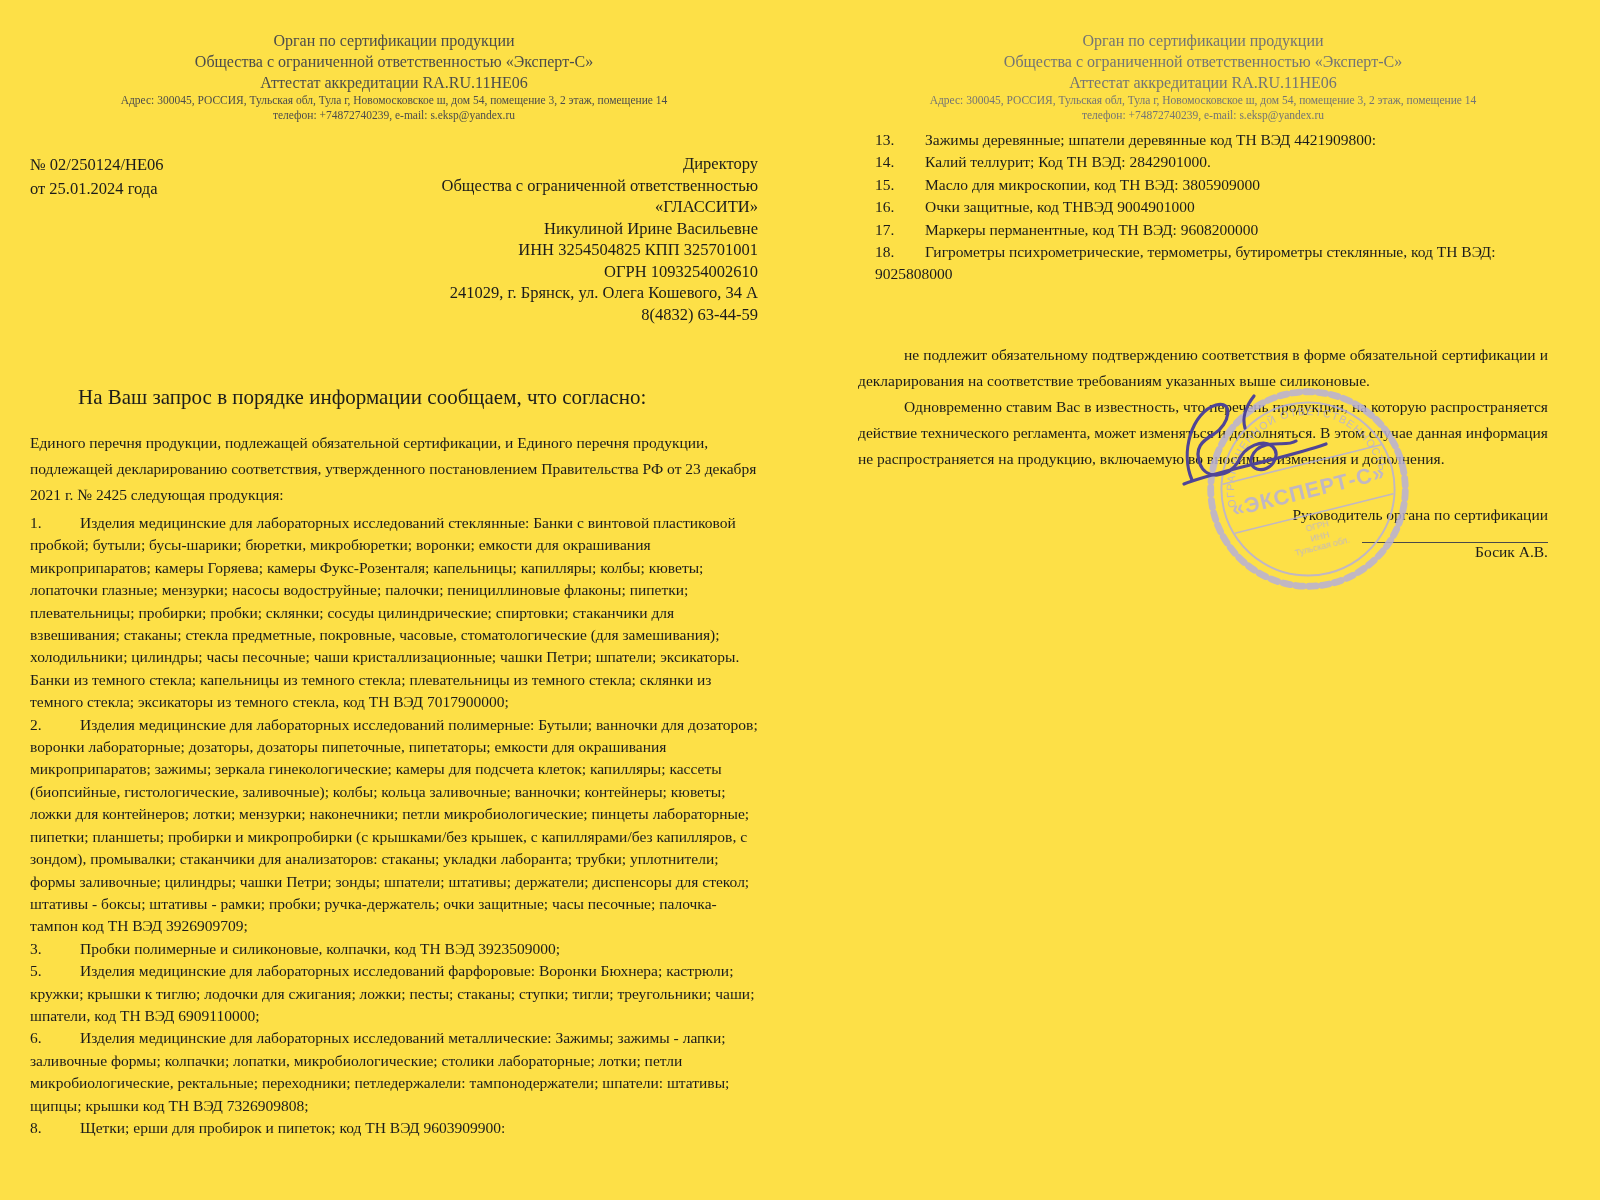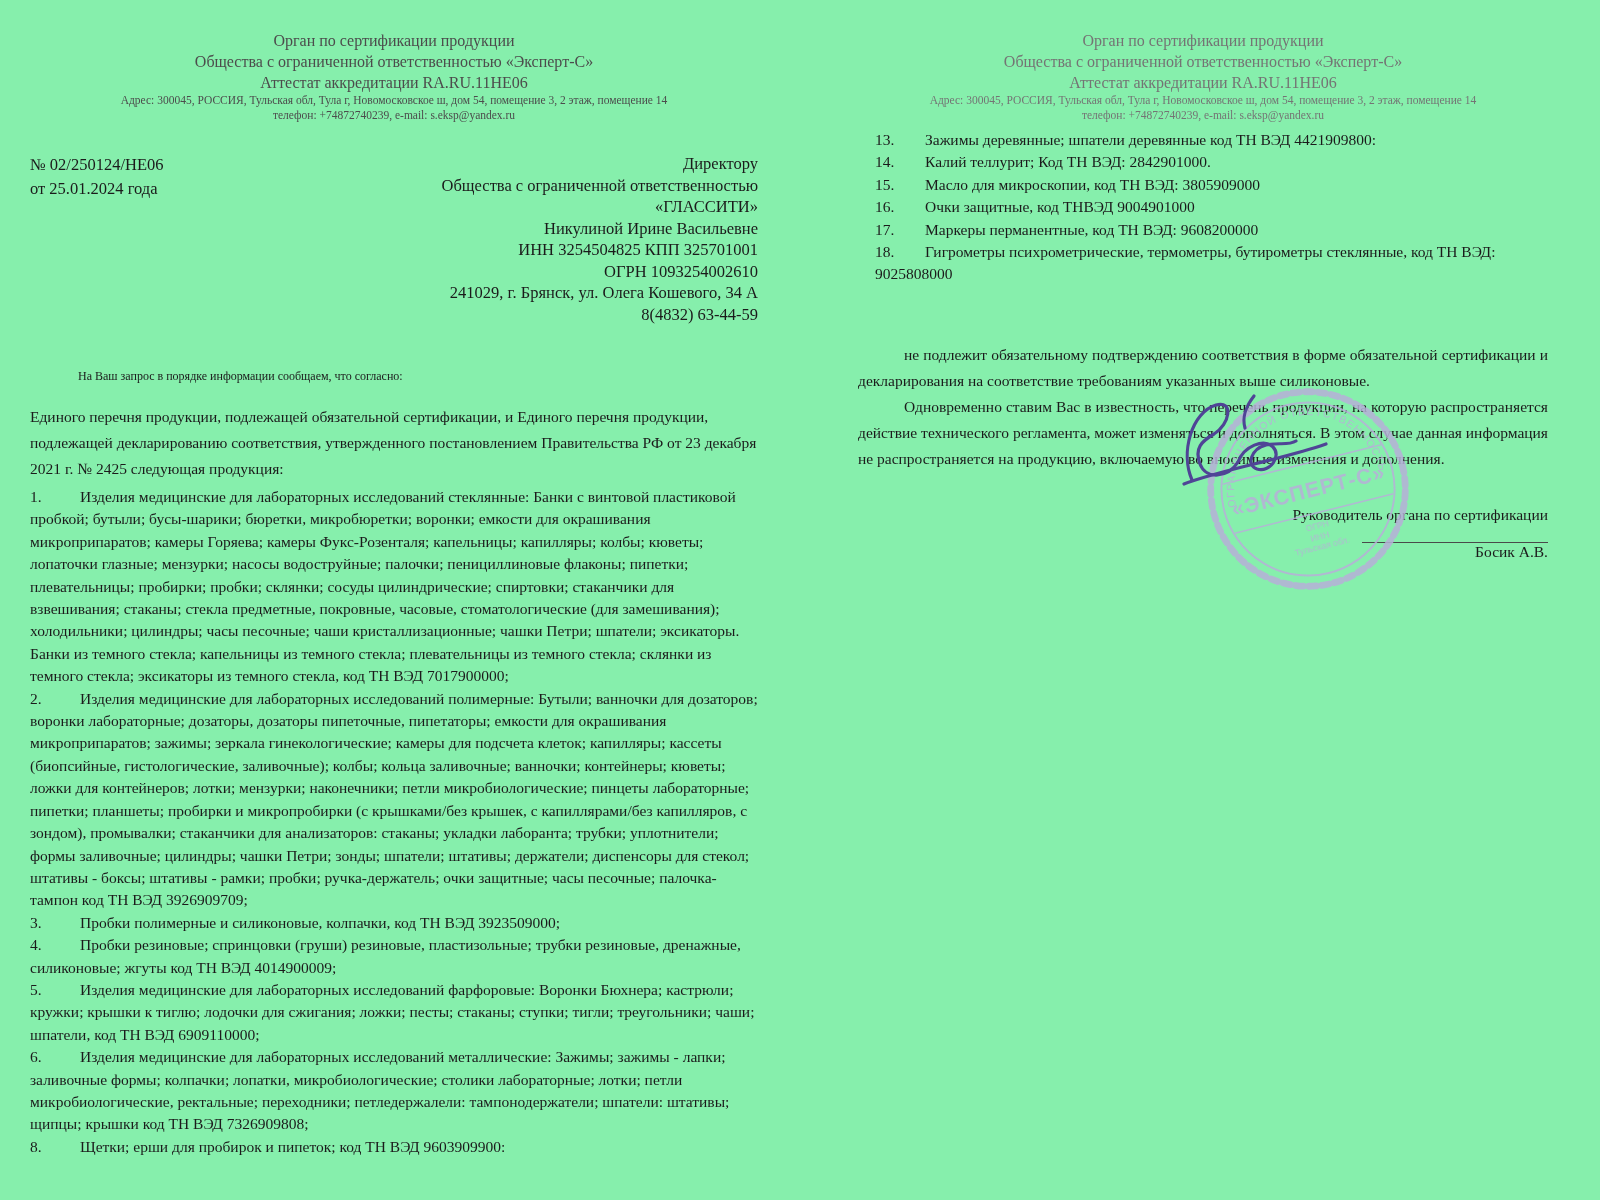--- a/index.html
+++ b/index.html
@@ -1,34 +1,34 @@
 <!DOCTYPE html>
 <html><head>
 <meta charset="utf-8">
 <style>
   html,body{margin:0;padding:0;background:#ffffff;}
   .canvas{
-    position:relative;width:1600px;height:1200px;background:#86efac;overflow:hidden;
+    position:relative;width:1600px;height:1200px;background:#fde047;overflow:hidden;
     font-family:"Liberation Serif", serif;color:#1b1b1b;
   }
   .page{position:absolute;top:30px;}
   .page-left{left:30px;width:728px;}
   .page-right{left:858px;width:690px;}
 
   .doc-header{text-align:center;}
   .h-line{font-size:16px;line-height:21px;}
   .h-small{font-size:11.5px;line-height:15px;}
   .page-left  .doc-header{color:#4c4c4c;}
   .page-right .doc-header{color:#747474;}
 
   .ref-row{display:flex;justify-content:space-between;margin-top:30px;gap:28px;}
   .ref-left{font-size:16.5px;line-height:24px;white-space:nowrap;}
   .addressee{text-align:right;font-size:16.5px;line-height:21.5px;}
 
-  .intro{margin-top:44px;font-size:12px;text-indent:48px;}
+  .intro{margin-top:60px;font-size:21px;text-indent:48px;}
   .basis{margin-top:20px;font-size:15.5px;line-height:26px;}
 
   .plist{margin-top:4px;}
   .page-right .plist{margin-top:6px;padding-left:17px;}
   .li{font-size:15.5px;line-height:22.4px;}
   .li .num{display:inline-block;width:50px;}
 
   .jpara{font-size:15.5px;line-height:26px;text-align:justify;text-indent:46px;margin:0;}
   .jpara.first{margin-top:56px;}
 
@@ -71,21 +71,20 @@
       </div>
     </div>
 
     <div class="intro">На Ваш запрос в порядке информации сообщаем, что согласно:</div>
     <div class="basis">Единого перечня продукции, подлежащей обязательной сертификации, и Единого перечня продукции, подлежащей декларированию соответствия, утвержденного постановлением Правительства РФ от 23 декабря 2021 г. № 2425 следующая продукция:</div>
 
     <div class="plist">
       <div class="li"><span class="num">1.</span><span>Изделия медицинские для лабораторных исследований стеклянные: Банки с винтовой пластиковой пробкой; бутыли; бусы-шарики; бюретки, микробюретки; воронки; емкости для окрашивания микроприпаратов; камеры Горяева; камеры Фукс-Розенталя; капельницы; капилляры; колбы; кюветы; лопаточки глазные; мензурки; насосы водоструйные; палочки; пенициллиновые флаконы; пипетки; плевательницы; пробирки; пробки; склянки; сосуды цилиндрические; спиртовки; стаканчики для взвешивания; стаканы; стекла предметные, покровные, часовые, стоматологические (для замешивания); холодильники; цилиндры; часы песочные; чаши кристаллизационные; чашки Петри; шпатели; эксикаторы. Банки из темного стекла; капельницы из темного стекла; плевательницы из темного стекла; склянки из темного стекла; эксикаторы из темного стекла, код ТН ВЭД 7017900000;</span></div>
       <div class="li"><span class="num">2.</span><span>Изделия медицинские для лабораторных исследований полимерные: Бутыли; ванночки для дозаторов; воронки лабораторные; дозаторы, дозаторы пипеточные, пипетаторы; емкости для окрашивания микроприпаратов; зажимы; зеркала гинекологические; камеры для подсчета клеток; капилляры; кассеты (биопсийные, гистологические, заливочные); колбы; кольца заливочные; ванночки; контейнеры; кюветы; ложки для контейнеров; лотки; мензурки; наконечники; петли микробиологические; пинцеты лабораторные; пипетки; планшеты; пробирки и микропробирки (с крышками/без крышек, с капиллярами/без капилляров, с зондом), промывалки; стаканчики для анализаторов: стаканы; укладки лаборанта; трубки; уплотнители; формы заливочные; цилиндры; чашки Петри; зонды; шпатели; штативы; держатели; диспенсоры для стекол; штативы - боксы; штативы - рамки; пробки; ручка-держатель; очки защитные; часы песочные; палочка-тампон код ТН ВЭД 3926909709;</span></div>
       <div class="li"><span class="num">3.</span><span>Пробки полимерные и силиконовые, колпачки, код ТН ВЭД 3923509000;</span></div>
-      <div class="li"><span class="num">4.</span><span>Пробки резиновые; спринцовки (груши) резиновые, пластизольные; трубки резиновые, дренажные, силиконовые; жгуты код ТН ВЭД 4014900009;</span></div>
       <div class="li"><span class="num">5.</span><span>Изделия медицинские для лабораторных исследований фарфоровые: Воронки Бюхнера; кастрюли; кружки; крышки к тиглю; лодочки для сжигания; ложки; песты; стаканы; ступки; тигли; треугольники; чаши; шпатели, код ТН ВЭД 6909110000;</span></div>
       <div class="li"><span class="num">6.</span><span>Изделия медицинские для лабораторных исследований металлические: Зажимы; зажимы - лапки; заливочные формы; колпачки; лопатки, микробиологические; столики лабораторные; лотки; петли микробиологические, ректальные; переходники; петледержалели: тампонодержатели; шпатели: штативы; щипцы; крышки код ТН ВЭД 7326909808;</span></div>
       <div class="li"><span class="num">8.</span><span>Щетки; ерши для пробирок и пипеток; код ТН ВЭД 9603909900:</span></div>
 
     </div>
   </div>
 
   <div class="page page-right">
     <div class="doc-header">
       <div class="h-line">Орган по сертификации продукции</div>

